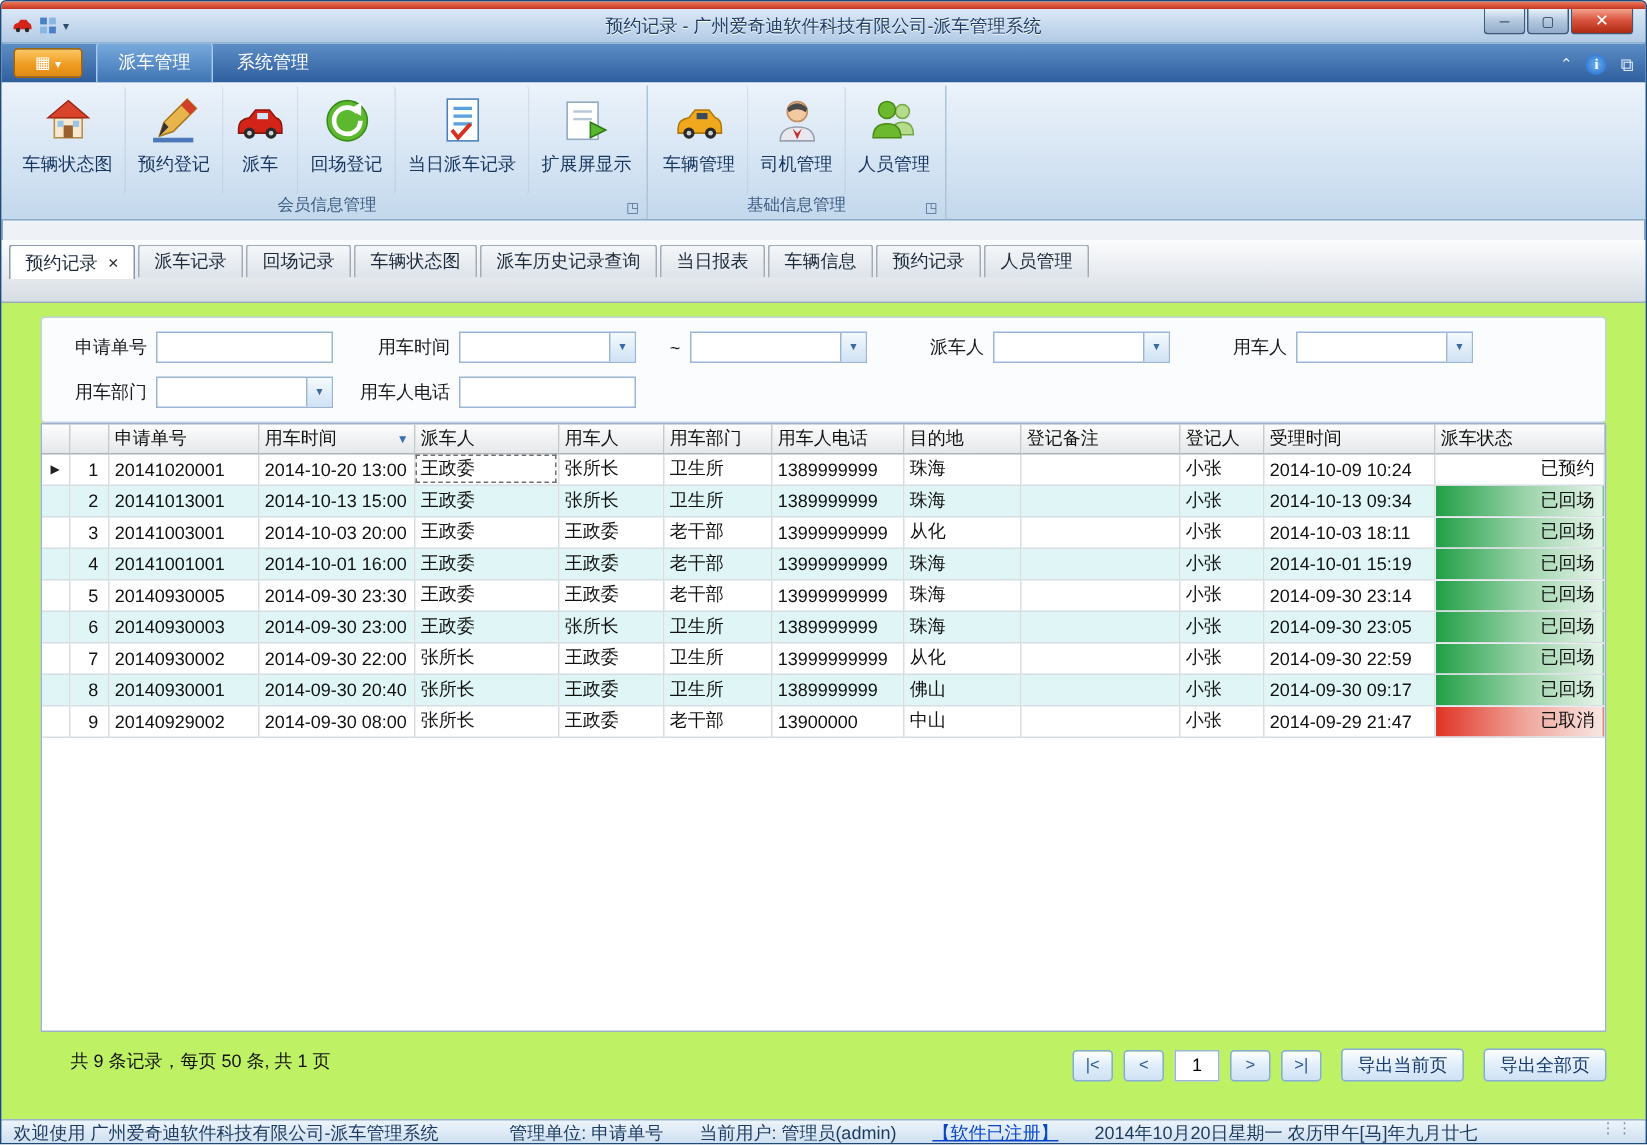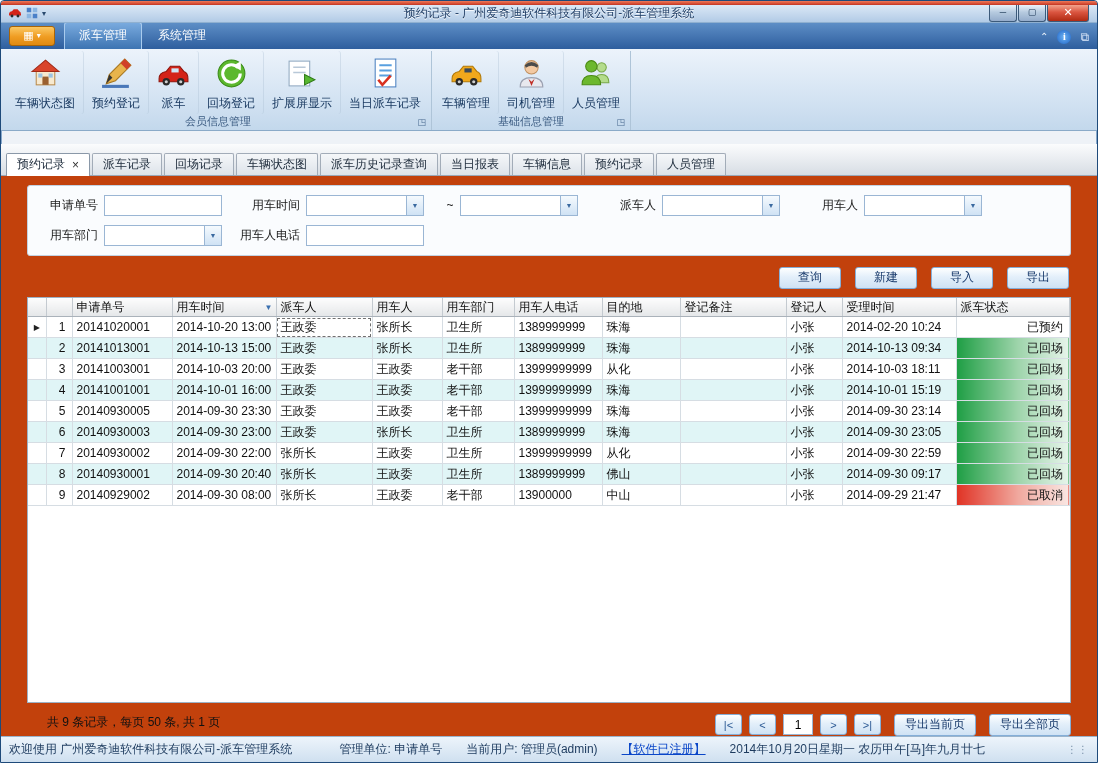--- a/index.html
+++ b/index.html
@@ -31,26 +31,26 @@
   .rgroup{display:flex;flex-direction:column;border-right:1px solid #aec4d8;padding:0 2px;}
   .rbuttons{flex:1;display:flex;align-items:stretch;}
   .rbtn{display:flex;flex-direction:column;align-items:center;padding:6px 8px 2px;gap:4px;border-radius:3px;border-right:1px solid rgba(170,190,210,.35);}
   .rbtn:last-child{border-right:none;}
   .ricon{height:34px;display:flex;align-items:center;}
   .ricon svg{width:33px;height:33px;display:block;}
   .rlabel{color:#16365e;white-space:nowrap;}
   .rgroup-label{height:16px;position:relative;text-align:center;color:#3c5c82;font-size:11px;line-height:15px;}
   .launcher{position:absolute;right:3px;top:1px;font-size:9px;color:#4a6a90;}
   
-  .doctabs{height:42px;background:linear-gradient(180deg,#fbfcfd,#d7dde4);border-bottom:1px solid #9aa8b8;display:flex;align-items:flex-end;padding:3px 5px 0;margin-top:13px;}
+  .doctabs{height:42px;background:linear-gradient(180deg,#fbfcfd,#d7dde4);border-bottom:1px solid #9aa8b8;display:flex;align-items:flex-start;padding:3px 5px 0;margin-top:13px;}
   .dtab{height:22px;padding:0 10px;border:1px solid #a2acb8;border-bottom:none;background:linear-gradient(180deg,#f5f7f9,#dde3ea);margin-right:2px;border-radius:2px 2px 0 0;color:#1c2a3a;display:flex;gap:7px;align-items:center;}
   .dtab.active{background:#fff;margin-bottom:-1px;height:23px;border-color:#8a98a8;}
   .dclose{color:#333;font-size:12px;line-height:1;}
   
-  .content{flex:1;background:#c2410c;padding:9px 26px 0;display:flex;flex-direction:column;}
+  .content{flex:1;background:#bef264;padding:9px 26px 0;display:flex;flex-direction:column;}
   .filter-panel{border:1px solid #c2d2e2;background:#fafcfe;border-radius:3px;padding:9px 8px;display:flex;flex-direction:column;gap:9px;}
   .frow{display:flex;align-items:center;}
   .fitem{display:flex;align-items:center;margin-right:16px;}
   .flabel{width:68px;text-align:right;padding-right:6px;color:#1a1a1a;white-space:nowrap;}
   .flabel.sep{width:20px;text-align:center;padding:0;}
   .ftext{width:118px;height:21px;border:1px solid #9ab6d4;padding:0 3px;font:inherit;background:#fff;}
   .combo{width:118px;height:21px;border:1px solid #9ab6d4;background:#fff;position:relative;}
   .cval{position:absolute;left:3px;top:3px;right:18px;overflow:hidden;white-space:nowrap;}
   .dd{position:absolute;top:0;right:0;width:17px;height:100%;background:linear-gradient(180deg,#f5fafe,#cfe2f4);border-left:1px solid #9ab6d4;color:#3a6aa0;font-size:7px;display:flex;align-items:center;justify-content:center;}
   .action-row{display:flex;justify-content:flex-end;gap:14px;margin:11px 2px 8px;}
@@ -67,21 +67,21 @@
   td.status-cell{text-align:right;padding-right:6px;}
   .hdd{position:absolute;right:3px;top:5px;font-size:8px;color:#3a70b0;}
   
   .grid-footer{display:flex;align-items:flex-start;margin-top:11px;}
   .summary{margin-left:20px;color:#111;}
   .pager{margin-left:auto;display:flex;gap:7px;align-items:center;}
   .pbtn{width:27px;height:21px;border:1px solid #84aed8;border-radius:3px;background:linear-gradient(180deg,#feffff,#e3effa 45%,#cfe2f4);color:#2c5a94;font-size:11px;display:inline-flex;align-items:center;justify-content:center;font-family:inherit;}
   .page-input{width:30px;height:21px;border:1px solid #9ab6d4;text-align:center;font:inherit;background:#fff;}
   .pager .btn{margin-left:6px;}
   
-  .statusbar{height:35px;background:linear-gradient(180deg,#edf4fb,#cfe0f0);border-top:1px solid #9ab4cc;display:flex;align-items:center;padding:0 8px;color:#1c3a5e;}
+  .statusbar{height:16px;background:linear-gradient(180deg,#edf4fb,#cfe0f0);border-top:1px solid #9ab4cc;display:flex;align-items:flex-start;padding:0 8px;color:#1c3a5e;}
   .sb-spacer{flex:1;}
   .sb-item{margin-right:24px;white-space:nowrap;}
   .license{color:#0a46c8;font-weight:normal;text-decoration:underline;margin-right:24px;white-space:nowrap;}
   .sb-end{width:58px;}
   .grip{color:#7a92aa;font-size:10px;letter-spacing:1px;}
 </style>
 </head>
 <body>
 
 <div class="window">
@@ -176,39 +176,39 @@
                   <circle cx="16" cy="16" r="13" fill="#5cb82e" stroke="#3a8a18"></circle>
                   <path d="M22.5 10.5 A8.5 8.5 0 1 0 24.5 16" fill="none" stroke="#fff" stroke-width="3"></path>
                   <polygon points="25,4 25,13 17.5,8.5" fill="#fff"></polygon>
                 </svg>
               </span>
               <span class="rlabel">回场登记</span>
             </div>
             <div class="rbtn">
               <span class="ricon">
                 <svg viewBox="0 0 32 32">
-                  <rect x="3" y="4" width="20" height="24" fill="#fff" stroke="#90a8c0"></rect>
-                  <line x1="7" y1="10" x2="19" y2="10" stroke="#b8c8d8" stroke-width="1.5"></line>
-                  <line x1="7" y1="15" x2="19" y2="15" stroke="#b8c8d8" stroke-width="1.5"></line>
-                  <polygon points="18,17 28,22 18,27" fill="#58b830" stroke="#2e7a14"></polygon>
-                </svg>
-              </span>
-              <span class="rlabel">扩展屏显示</span>
-            </div>
-            <div class="rbtn">
-              <span class="ricon">
-                <svg viewBox="0 0 32 32">
                   <rect x="6" y="2" width="20" height="27" fill="#fff" stroke="#4a80c0"></rect>
                   <line x1="10" y1="8" x2="22" y2="8" stroke="#58a0e0" stroke-width="2"></line>
                   <line x1="10" y1="13" x2="22" y2="13" stroke="#58a0e0" stroke-width="2"></line>
                   <line x1="10" y1="18" x2="22" y2="18" stroke="#58a0e0" stroke-width="2"></line>
                   <path d="M9 22 l4 5 l8-9" fill="none" stroke="#d83020" stroke-width="2.5"></path>
                 </svg>
               </span>
               <span class="rlabel">当日派车记录</span>
+            </div>
+            <div class="rbtn">
+              <span class="ricon">
+                <svg viewBox="0 0 32 32">
+                  <rect x="3" y="4" width="20" height="24" fill="#fff" stroke="#90a8c0"></rect>
+                  <line x1="7" y1="10" x2="19" y2="10" stroke="#b8c8d8" stroke-width="1.5"></line>
+                  <line x1="7" y1="15" x2="19" y2="15" stroke="#b8c8d8" stroke-width="1.5"></line>
+                  <polygon points="18,17 28,22 18,27" fill="#58b830" stroke="#2e7a14"></polygon>
+                </svg>
+              </span>
+              <span class="rlabel">扩展屏显示</span>
             </div>
           </div>
           <div class="rgroup-label"><span>会员信息管理</span><span class="launcher">◳</span></div>
         </div>
         <div class="rgroup">
           <div class="rbuttons">
             <div class="rbtn">
               <span class="ricon">
                 <svg viewBox="0 0 32 32">
                   <path d="M2 21 q0-6 7-7 l4-5 h9 l4 5 q4 1 4 7 v3 H2 z" fill="#f0a81c" stroke="#b07808"></path>
@@ -324,26 +324,20 @@
               <span class="dd">▼</span>
             </div>
           </div>
           <div class="fitem">
             <span class="flabel">用车人电话</span>
             <input class="ftext" style="">
           </div>
         </div>
     </div>
 
-    <div class="action-row">
-      <button class="btn">查询</button>
-      <button class="btn">新建</button>
-      <button class="btn">导入</button>
-      <button class="btn">导出</button>
-    </div>
 
     <div class="grid-wrap">
       <table>
         <colgroup>
             <col style="width: 18px;">
             <col style="width: 26px;">
             <col style="width: 100px;">
             <col style="width: 104px;">
             <col style="width: 96px;">
             <col style="width: 70px;">
@@ -378,21 +372,21 @@
               <td class="num">1</td>
               <td>20141020001</td>
               <td>2014-10-20 13:00</td>
               <td class="focus-cell">王政委</td>
               <td>张所长</td>
               <td>卫生所</td>
               <td>1389999999</td>
               <td>珠海</td>
               <td></td>
               <td>小张</td>
-              <td>2014-02-20 10:24</td>
+              <td>2014-10-09 10:24</td>
               <td class="status-cell">已预约</td>
             </tr>
             <tr class="even">
               <td class="ind"></td>
               <td class="num">2</td>
               <td>20141013001</td>
               <td>2014-10-13 15:00</td>
               <td>王政委</td>
               <td>张所长</td>
               <td>卫生所</td>

